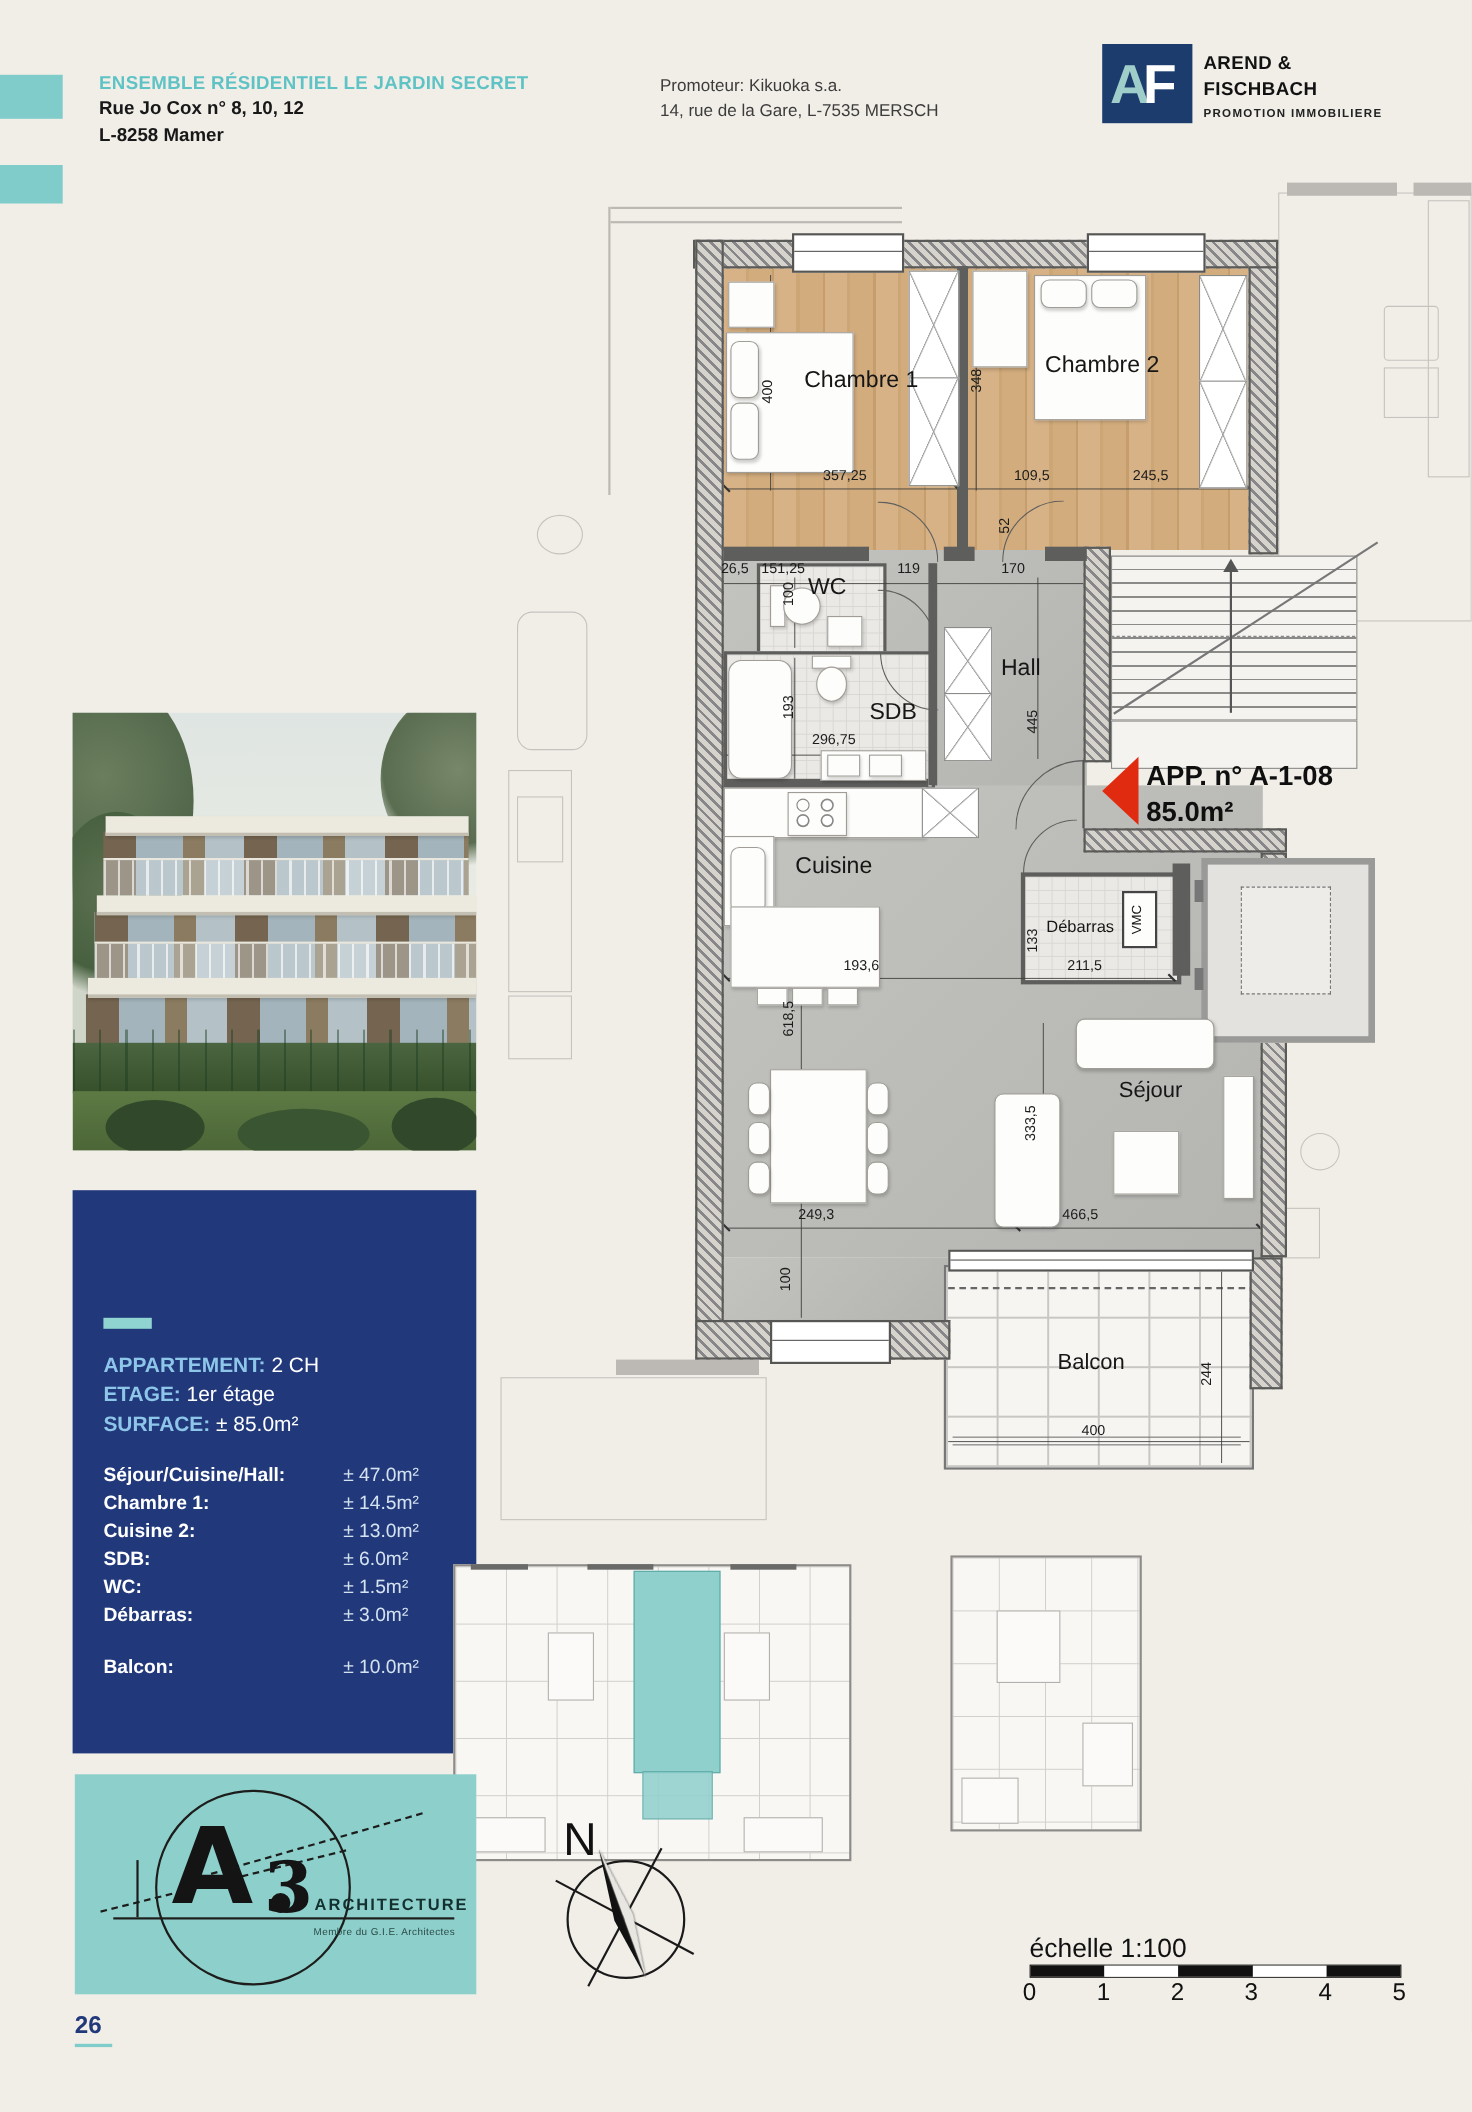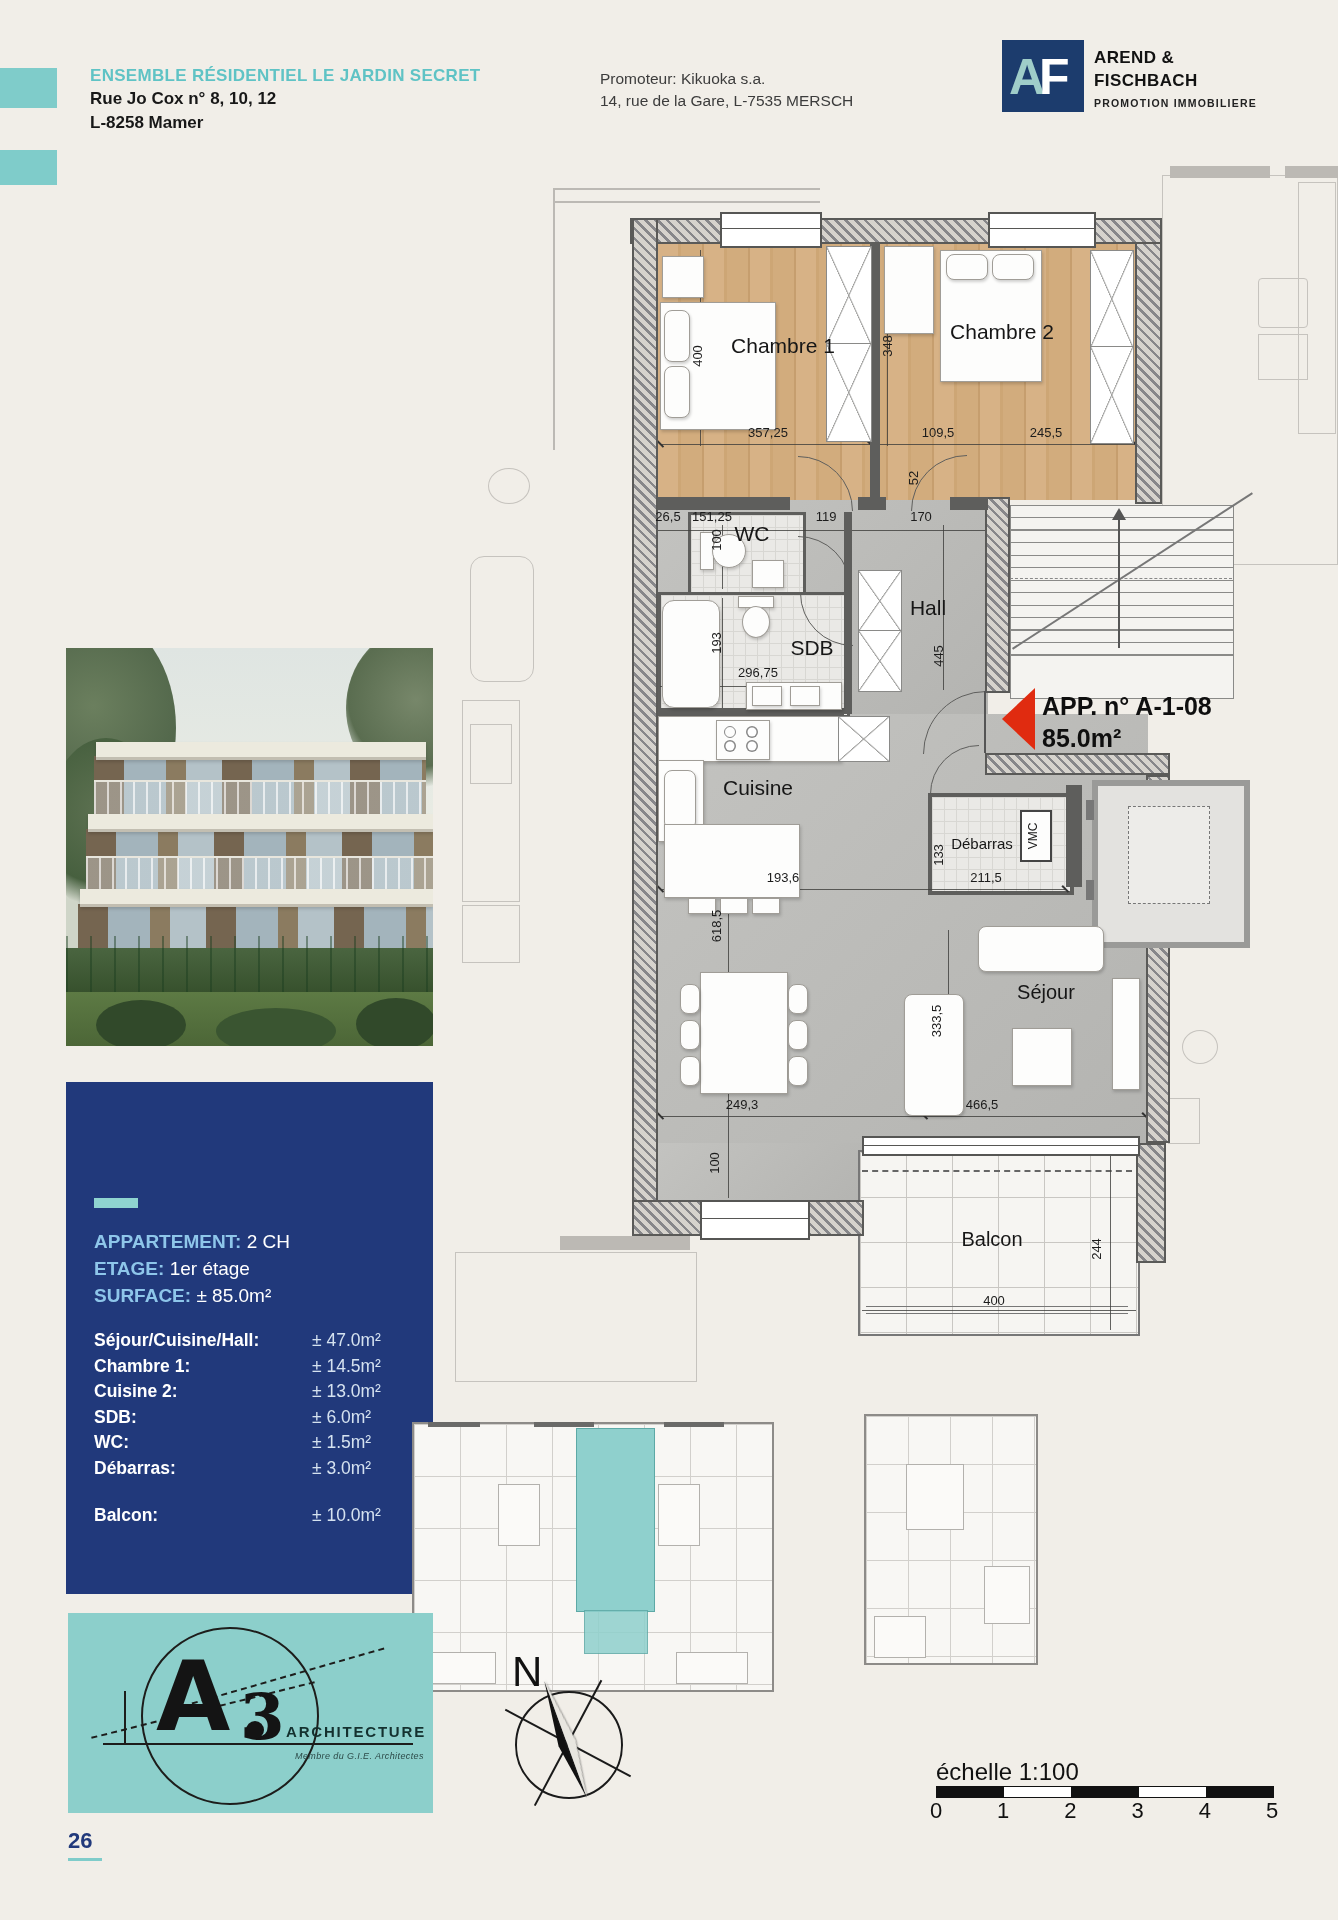--- a/index.html
+++ b/index.html
@@ -78,21 +78,21 @@
   .mini .dark{position:absolute;background:#6a6a68;}
   
   .a3{position:absolute;left:68px;top:1613px;width:365px;height:200px;background:#8ccfcb;overflow:hidden;}
   .a3 .circle{position:absolute;left:73px;top:14px;width:174px;height:174px;border:2px solid #1d1d1b;border-radius:50%;}
   .a3 .dash1,.a3 .dash2{position:absolute;height:0;border-top:2px dashed #1d1d1b;}
   .a3 .baseline{position:absolute;left:35px;top:130px;width:310px;height:2px;background:#1d1d1b;}
   .a3 .letterA{position:absolute;left:88px;top:28px;font-size:96px;font-weight:800;color:#141414;font-family:"DejaVu Sans",sans-serif;}
   .a3 .digit3{position:absolute;left:172px;top:66px;font-size:64px;font-weight:800;color:#141414;font-family:"DejaVu Serif",serif;}
   .a3 .dot{position:absolute;left:178px;top:108px;width:18px;height:18px;background:#141414;border-radius:50%;}
   .a3 .archi{position:absolute;left:218px;top:110px;font-size:15px;font-weight:bold;letter-spacing:1.8px;color:#14312f;}
-  .a3 .sub{position:absolute;left:227px;top:138px;font-size:9px;color:#2c4a48;letter-spacing:.4px;font-style:italic;}
+  .a3 .sub{position:absolute;left:217px;top:138px;font-size:9px;color:#2c4a48;letter-spacing:.4px;}
   .a3 .dimline{position:absolute;left:56px;top:78px;width:2px;height:52px;background:#1d1d1b;}
   .pagenum{position:absolute;left:68px;top:1828px;font-size:22px;font-weight:800;color:#21397b;}
   .pagenum-ul{position:absolute;left:68px;top:1858px;width:34px;height:3px;background:#7fccca;}
   
   .compass-circle{position:absolute;left:515px;top:1691px;width:104px;height:104px;border:2.5px solid #1a1a1a;border-radius:50%;}
   .compass-n{position:absolute;left:512px;top:1648px;font-size:42px;color:#111;font-weight:500;}
   .compass-x1,.compass-x2{position:absolute;left:497px;top:1742px;width:142px;height:1.8px;background:#1a1a1a;}
   .compass-x1{transform:rotate(28deg);}
   .compass-x2{transform:rotate(-62deg);}
   .needle{position:absolute;left:567px;top:1743px;width:0;height:0;}

